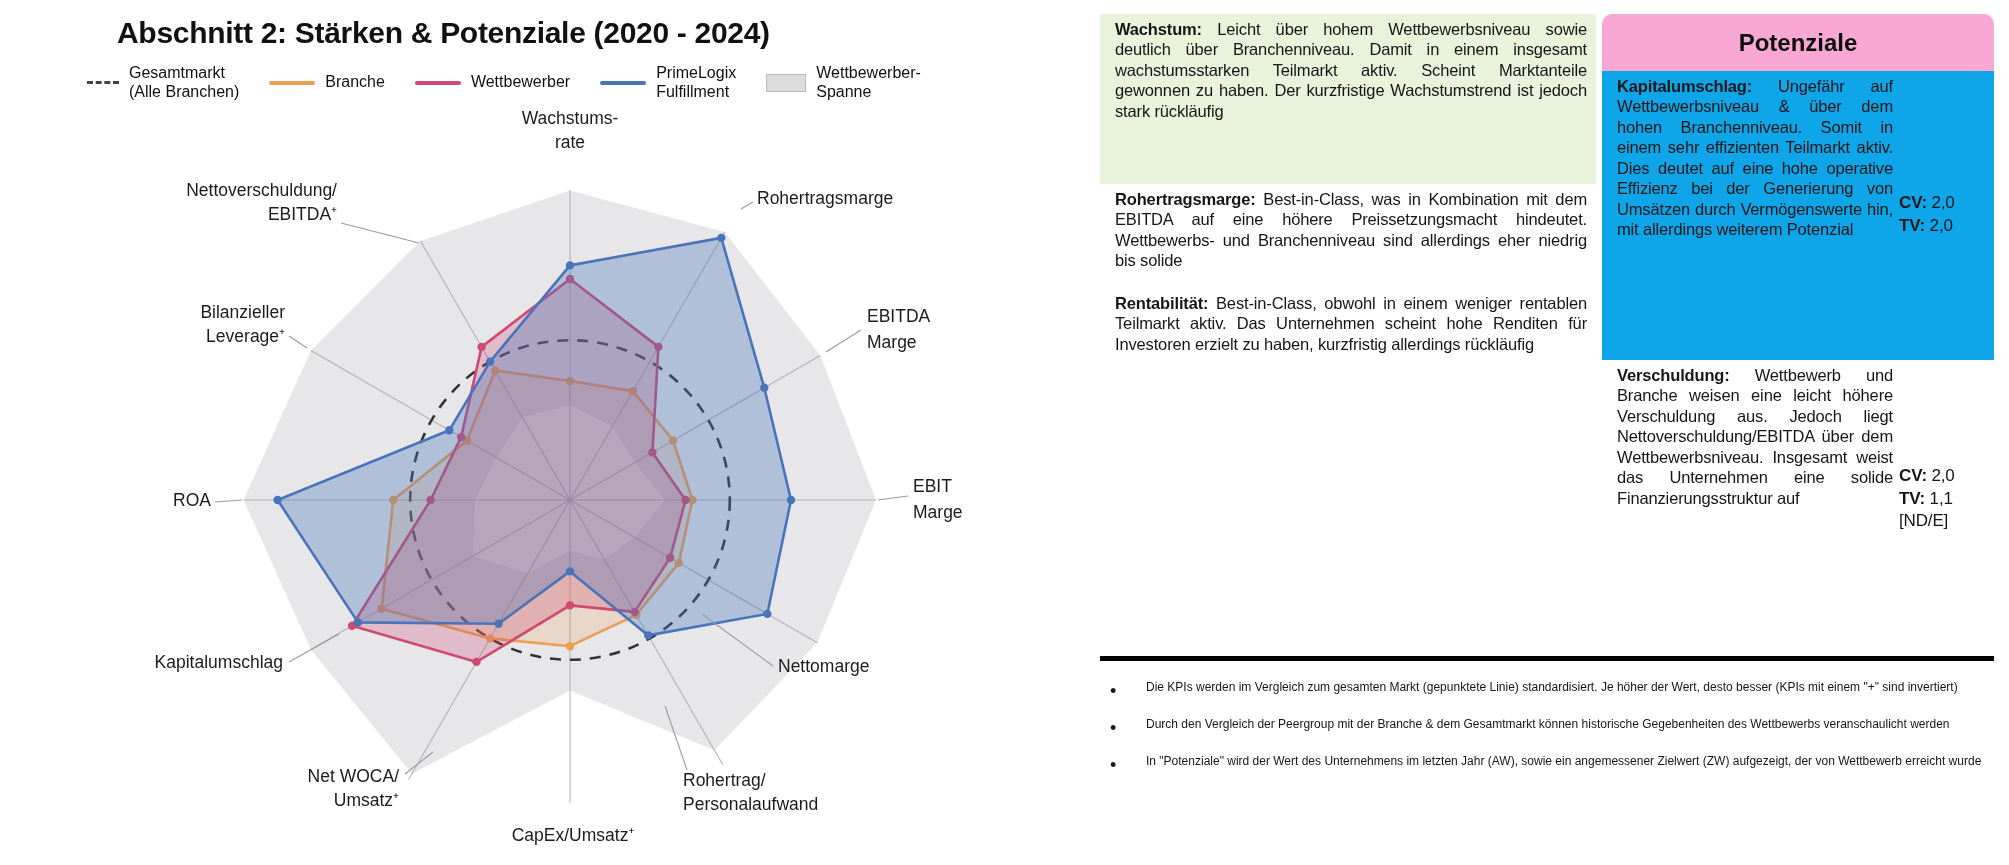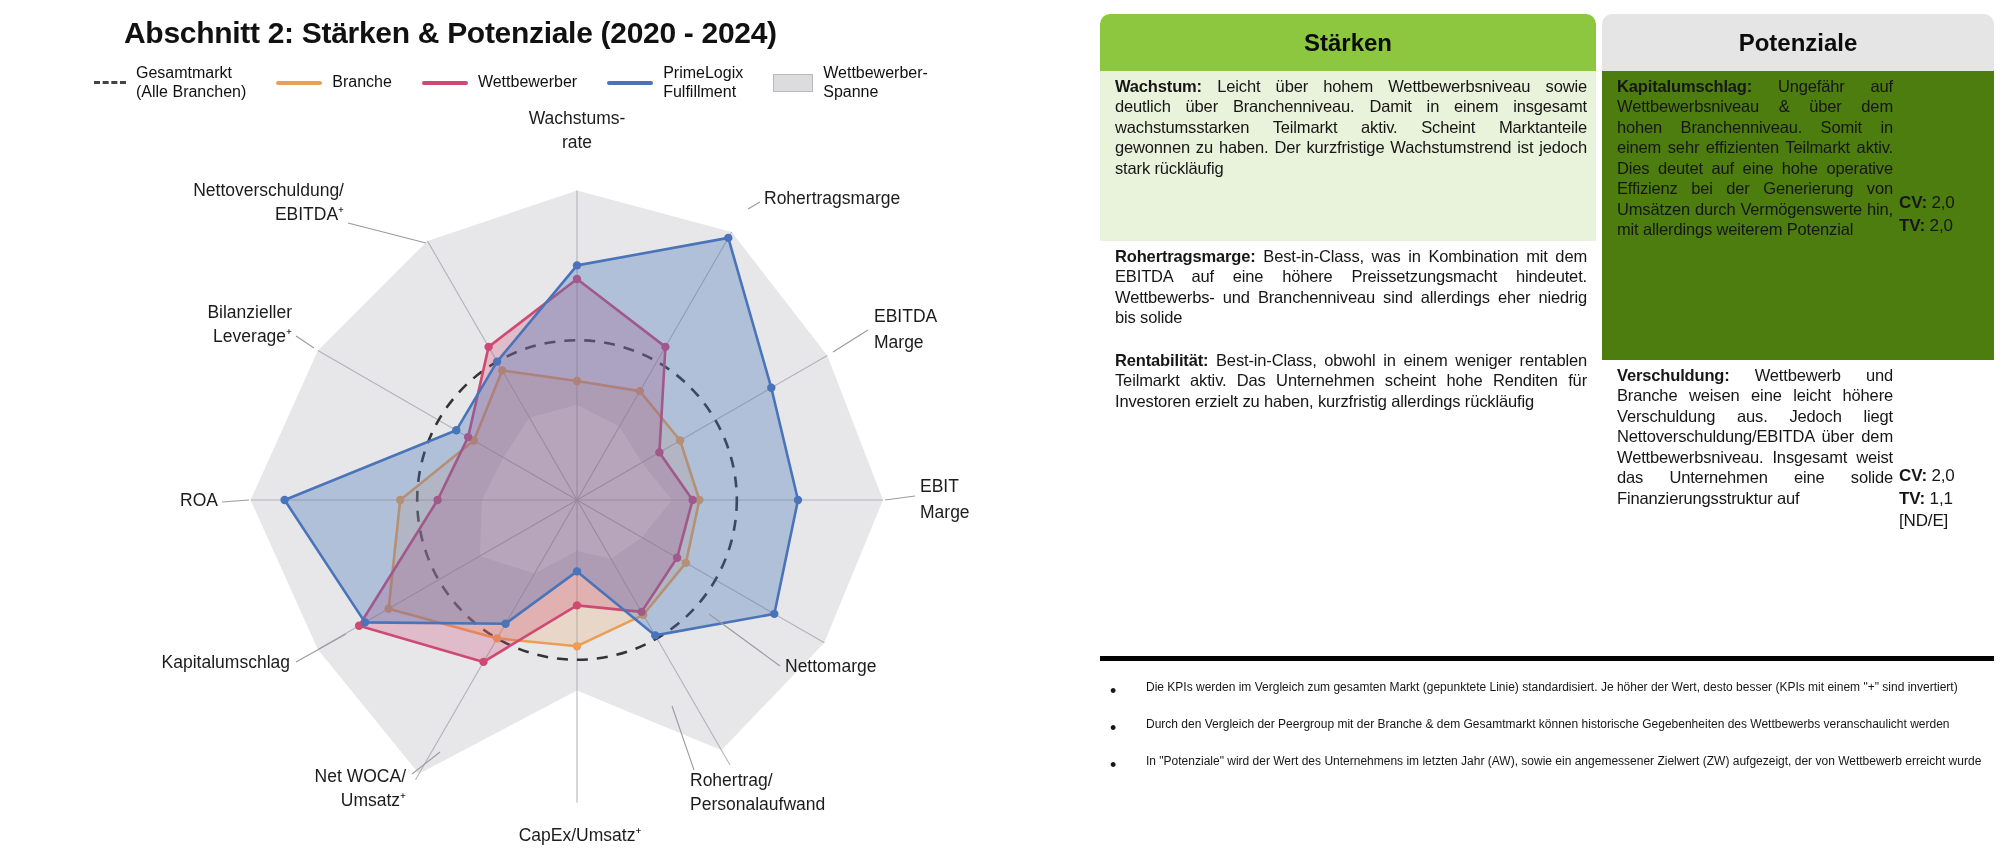--- a/index.html
+++ b/index.html
@@ -1,36 +1,36 @@
 <!DOCTYPE html>
 <html><head>
 <meta charset="utf-8">
 <style>
   html,body{margin:0;padding:0;background:#fff;}
   body{width:2009px;height:865px;position:relative;overflow:hidden;
        font-family:"Liberation Sans",sans-serif;color:#111;}
   
-  #left{position:absolute;left:12px;top:0;width:1060px;height:649px;}
+  #left{position:absolute;left:5px;top:0;width:1060px;height:649px;}
   #title{position:absolute;left:112px;top:16px;font-size:30px;font-weight:700;
          letter-spacing:-0.3px;white-space:nowrap;}
   #legend{position:absolute;left:82px;top:64px;width:950px;display:flex;
           align-items:center;gap:30px;}
   .lg-item{display:flex;align-items:center;gap:10px;}
   .lg-label{font-size:16px;line-height:1.18;color:#111;white-space:pre-line;}
   .sw-dash{width:32px;height:0;border-top:3px dashed #444;}
   .sw-line{width:46px;height:3.5px;border-radius:2px;}
   .sw-rect{width:38px;height:16px;background:#dcdcdf;border:1px solid #b9b9bd;}
   #radar{position:absolute;left:0;top:0;}
   
   #right{position:absolute;left:1100px;top:14px;width:894px;}
   .cols{display:grid;grid-template-columns:496px 392px;column-gap:6px;}
   .col-header{height:57px;border-radius:10px 10px 0 0;display:flex;align-items:center;
               justify-content:center;font-size:24px;font-weight:700;color:#0c0c0c;}
   .hdr-green{background:#8dc63f;}
-  .hdr-purple{background:#e5e5e5;}
+  .hdr-purple{background:#f9a8d4;}
   .cell{padding:5px 9px 7px 15px;font-size:16.5px;line-height:1.24;text-align:justify;
         letter-spacing:-0.15px;color:#161616;}
   .cell b{font-weight:700;}
   .p-cell{display:flex;gap:6px;}
   .p-text{flex:1;}
   .p-vals{width:86px;align-self:center;font-size:17px;line-height:1.35;
           text-align:left;white-space:nowrap;}
   .p-vals .pv b{font-weight:700;}
   .p-note{font-size:17px;}
   #erklaert{margin:14px 0 0 30px;font-size:27px;font-weight:700;letter-spacing:-0.3px;}
@@ -151,31 +151,30 @@
       <text x="280" y="342" text-anchor="end" font-size="17.5" fill="#1c1c1c" font-family="&quot;Liberation Sans&quot;, sans-serif">Leverage⁺</text>
       <line x1="414" y1="243" x2="336" y2="223" stroke="#9a9aa0" stroke-width="1.1"></line>
       <text x="332" y="196" text-anchor="end" font-size="17.5" fill="#1c1c1c" font-family="&quot;Liberation Sans&quot;, sans-serif">Nettoverschuldung/</text>
       <text x="332" y="220" text-anchor="end" font-size="17.5" fill="#1c1c1c" font-family="&quot;Liberation Sans&quot;, sans-serif">EBITDA⁺</text>
     </svg>
 </div>
 
 <div id="right">
   <div class="cols">
     <div>
-      <div class="col-header hdr-green">Stärken</div>
       <div id="s-rows">
           <div class="cell" style="min-height: 158px; background: rgb(233, 242, 218);"><b>Wachstum: </b><span>Leicht über hohem Wettbewerbsniveau sowie deutlich über Branchenniveau. Damit in einem insgesamt wachstumsstarken Teilmarkt aktiv. Scheint Marktanteile gewonnen zu haben. Der kurzfristige Wachstumstrend ist jedoch stark rückläufig</span></div>
           <div class="cell" style="min-height: 92px; background: rgb(255, 255, 255);"><b>Rohertragsmarge: </b><span>Best-in-Class, was in Kombination mit dem EBITDA auf eine höhere Preissetzungsmacht hindeutet. Wettbewerbs- und Branchenniveau sind allerdings eher niedrig bis solide</span></div>
           <div class="cell" style="min-height: 108px; background: rgb(255, 255, 255);"><b>Rentabilität: </b><span>Best-in-Class, obwohl in einem weniger rentablen Teilmarkt aktiv. Das Unternehmen scheint hohe Renditen für Investoren erzielt zu haben, kurzfristig allerdings rückläufig</span></div>
         </div>
     </div>
     <div>
       <div class="col-header hdr-purple">Potenziale</div>
       <div id="p-rows">
-          <div class="cell p-cell" style="min-height: 277px; background: #4d7c0f;">
+          <div class="cell p-cell" style="min-height: 277px; background: #0ea5e9;">
             <div class="p-text"><b>Kapitalumschlag: </b>Ungefähr auf Wettbewerbsniveau &amp; über dem hohen Branchenniveau. Somit in einem sehr effizienten Teilmarkt aktiv. Dies deutet auf eine hohe operative Effizienz bei der Generierung von Umsätzen durch Vermögenswerte hin, mit allerdings weiterem Potenzial</div>
             <div class="p-vals">
               <div class="pv"><b>CV: </b><span>2,0</span></div>
               <div class="pv"><b>TV: </b><span>2,0</span></div>
             </div>
           </div>
           <div class="cell p-cell" style="min-height: 268px; background: rgb(255, 255, 255);">
             <div class="p-text"><b>Verschuldung: </b>Wettbewerb und Branche weisen eine leicht höhere Verschuldung aus. Jedoch liegt Nettoverschuldung/EBITDA über dem Wettbewerbsniveau. Insgesamt weist das Unternehmen eine solide Finanzierungsstruktur auf</div>
             <div class="p-vals">
               <div class="pv"><b>CV: </b><span>2,0</span></div>

